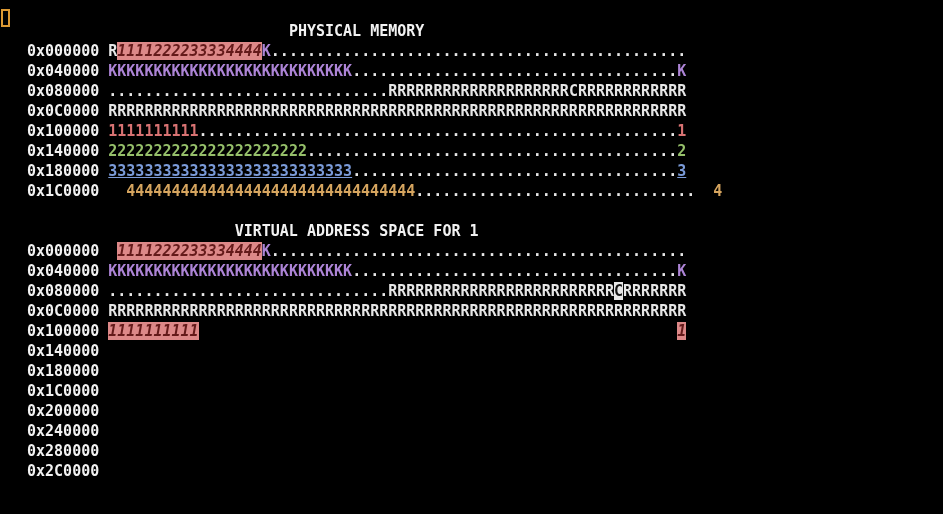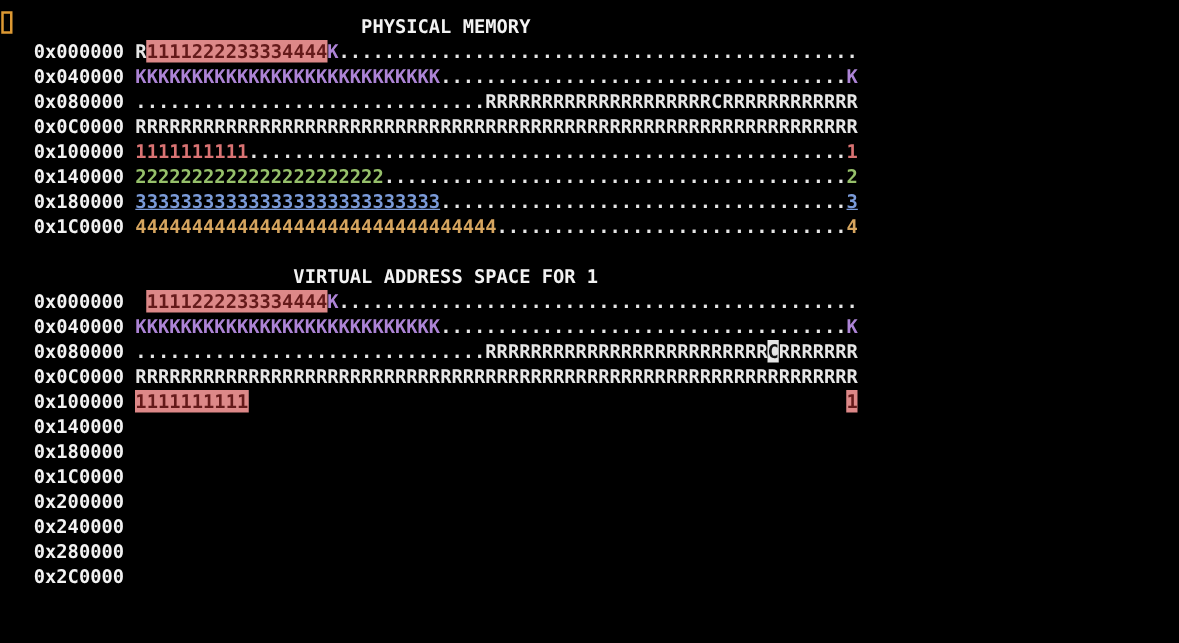--- a/index.html
+++ b/index.html
@@ -24,37 +24,37 @@
     position: absolute;
     left: 1px;
     top: 9px;
     width: 9px;
     height: 18px;
     border: 2px solid var(--cursor, #dd9933);
   }
   .lines {
     position: absolute;
     left: 27px;
-    top: 11px;
+    top: 21px;
     white-space: pre;
   }
   .line {
     height: 20px;
     line-height: 20px;
     width: 73ch;
   }
   .title { text-align: center; color: var(--label, #f2f2f2); }
   .addr  { color: var(--label, #f2f2f2); }
   .s-fg  { color: var(--fg, #e6e6e6); }
   .s-k   { color: var(--k, #ad84d6); }
   .s-c1  { color: var(--c1, #d97373); }
   .s-c2  { color: var(--c2, #96c06a); }
   .s-c3  { color: var(--c3, #7b9bd9); text-decoration: underline; }
-  .s-c4  { color: var(--c4, #d6a55f); }
-  .s-hl  { color: var(--hl-fg, #641a1a); background: var(--hl-bg, #dd8888); }
+  .s-c4  { color: var(--c4, #d6a55f); margin-left: 18px; }
+  .s-hl  { color: var(--hl-fg, #641a1a); background: var(--hl-bg, #dd8888); font-style: italic; }
   .s-hlc { color: var(--hlc-fg, #111111); background: var(--hlc-bg, #e6e6e6); }
 </style>
 </head>
 <body>
 
 <div class="screen">
   <span class="cursor"></span>
   <div class="lines" id="lines"><div class="line title">PHYSICAL MEMORY</div><div class="line row"><span class="addr">0x000000 </span><span class="s-fg">R</span><span class="s-hl">1111222233334444</span><span class="s-k">K</span><span class="s-fg">..............................................</span></div><div class="line row"><span class="addr">0x040000 </span><span class="s-k">KKKKKKKKKKKKKKKKKKKKKKKKKKK</span><span class="s-fg">....................................</span><span class="s-k">K</span></div><div class="line row"><span class="addr">0x080000 </span><span class="s-fg">...............................</span><span class="s-fg">RRRRRRRRRRRRRRRRRRRR</span><span class="s-fg">C</span><span class="s-fg">RRRRRRRRRRRR</span></div><div class="line row"><span class="addr">0x0C0000 </span><span class="s-fg">RRRRRRRRRRRRRRRRRRRRRRRRRRRRRRRRRRRRRRRRRRRRRRRRRRRRRRRRRRRRRRRR</span></div><div class="line row"><span class="addr">0x100000 </span><span class="s-c1">1111111111</span><span class="s-fg">.....................................................</span><span class="s-c1">1</span></div><div class="line row"><span class="addr">0x140000 </span><span class="s-c2">2222222222222222222222</span><span class="s-fg">.........................................</span><span class="s-c2">2</span></div><div class="line row"><span class="addr">0x180000 </span><span class="s-c3">333333333333333333333333333</span><span class="s-fg">....................................</span><span class="s-c3">3</span></div><div class="line row"><span class="addr">0x1C0000 </span><span class="s-c4">44444444444444444444444444444444</span><span class="s-fg">...............................</span><span class="s-c4">4</span></div><div class="line"></div><div class="line title">VIRTUAL ADDRESS SPACE FOR 1</div><div class="line row"><span class="addr">0x000000 </span><span class="s-fg"> </span><span class="s-hl">1111222233334444</span><span class="s-k">K</span><span class="s-fg">..............................................</span></div><div class="line row"><span class="addr">0x040000 </span><span class="s-k">KKKKKKKKKKKKKKKKKKKKKKKKKKK</span><span class="s-fg">....................................</span><span class="s-k">K</span></div><div class="line row"><span class="addr">0x080000 </span><span class="s-fg">...............................</span><span class="s-fg">RRRRRRRRRRRRRRRRRRRRRRRRR</span><span class="s-hlc">C</span><span class="s-fg">RRRRRRR</span></div><div class="line row"><span class="addr">0x0C0000 </span><span class="s-fg">RRRRRRRRRRRRRRRRRRRRRRRRRRRRRRRRRRRRRRRRRRRRRRRRRRRRRRRRRRRRRRRR</span></div><div class="line row"><span class="addr">0x100000 </span><span class="s-hl">1111111111</span><span class="s-fg">                                                     </span><span class="s-hl">1</span></div><div class="line row"><span class="addr">0x140000 </span></div><div class="line row"><span class="addr">0x180000 </span></div><div class="line row"><span class="addr">0x1C0000 </span></div><div class="line row"><span class="addr">0x200000 </span></div><div class="line row"><span class="addr">0x240000 </span></div><div class="line row"><span class="addr">0x280000 </span></div><div class="line row"><span class="addr">0x2C0000 </span></div></div>
 </div>
 

